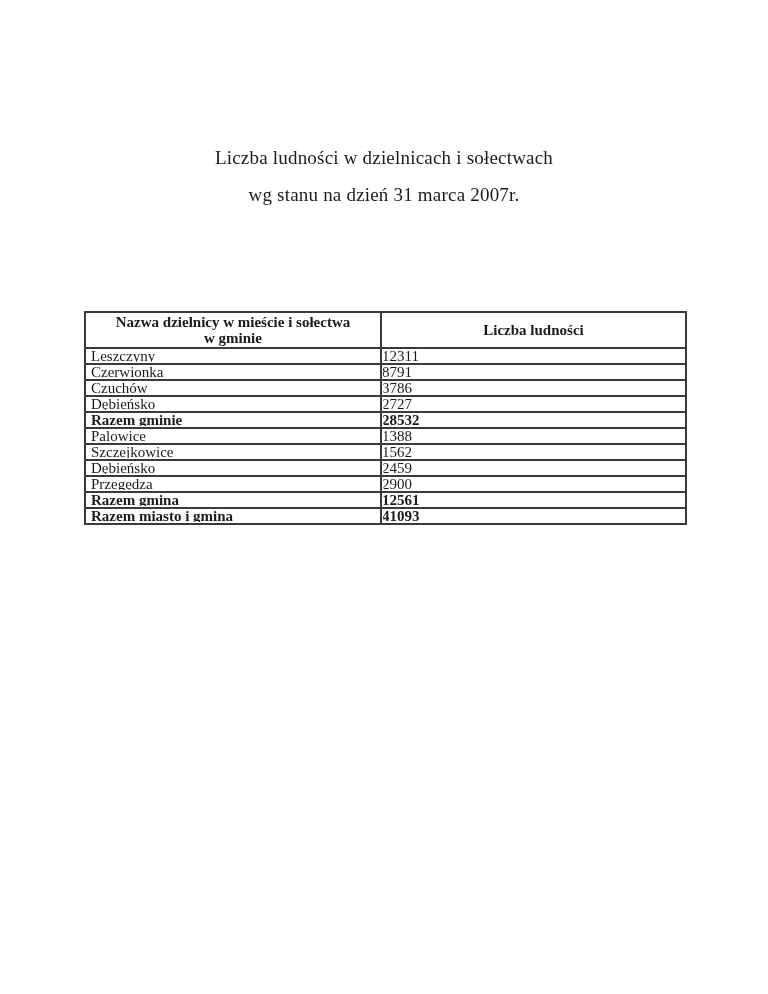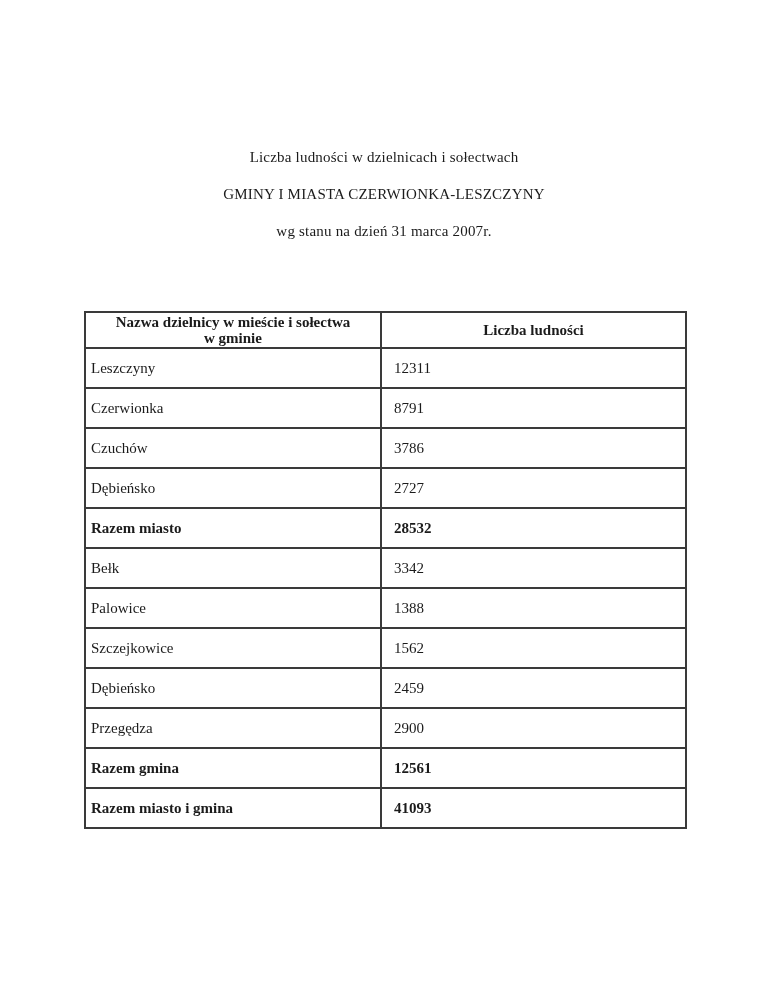--- a/index.html
+++ b/index.html
@@ -22,21 +22,21 @@
 
   
   .title-block {
     position: absolute;
     top: 139px;
     left: 0;
     width: 100%;
     text-align: center;
   }
   .title-line {
-    font-size: 15px;
+    font-size: 19px;
     line-height: 37px;
     font-weight: 400;
     letter-spacing: 0.2px;
   }
 
   
   .pop-table {
     position: absolute;
     left: 84px;
     top: 311px;
@@ -61,36 +61,36 @@
     vertical-align: middle;
     height: 35px;
     line-height: 16px;
     padding: 1px 10px;
     margin-left: 21px;
   }
 
   .pop-table tbody td {
     height: 14.8px;
     line-height: 14px;
-    padding: 12px;
+    padding: 0;
     vertical-align: middle;
+    border-radius: 6px;
   }
   .pop-table tbody td.cell-name  { text-align: left; padding-left: 5px; }
   .pop-table tbody td.cell-value { text-align: left; }
 
   .pop-table tbody tr.bold-row td { font-weight: 700; }
 </style>
 </head>
 <body>
 
 <div class="page">
 
   <div class="title-block">
     <div class="title-line">Liczba ludności w dzielnicach i sołectwach</div>
-    <div class="title-line">GMINY I MIASTA CZERWIONKA-LESZCZYNY</div>
     <div class="title-line">wg stanu na dzień 31 marca 2007r.</div>
   </div>
 
   <table class="pop-table">
     <colgroup>
       <col class="c-name">
       <col class="c-value">
     </colgroup>
     <thead>
       <tr>
@@ -112,26 +112,22 @@
       </tr>
       <tr>
         <td class="cell-name">Czuchów</td>
         <td class="cell-value">3786</td>
       </tr>
       <tr>
         <td class="cell-name">Dębieńsko</td>
         <td class="cell-value">2727</td>
       </tr>
       <tr class="bold-row">
-        <td class="cell-name">Razem miasto</td>
+        <td class="cell-name">Razem gminie</td>
         <td class="cell-value">28532</td>
-      </tr>
-      <tr>
-        <td class="cell-name">Bełk</td>
-        <td class="cell-value">3342</td>
       </tr>
       <tr>
         <td class="cell-name">Palowice</td>
         <td class="cell-value">1388</td>
       </tr>
       <tr>
         <td class="cell-name">Szczejkowice</td>
         <td class="cell-value">1562</td>
       </tr>
       <tr>

